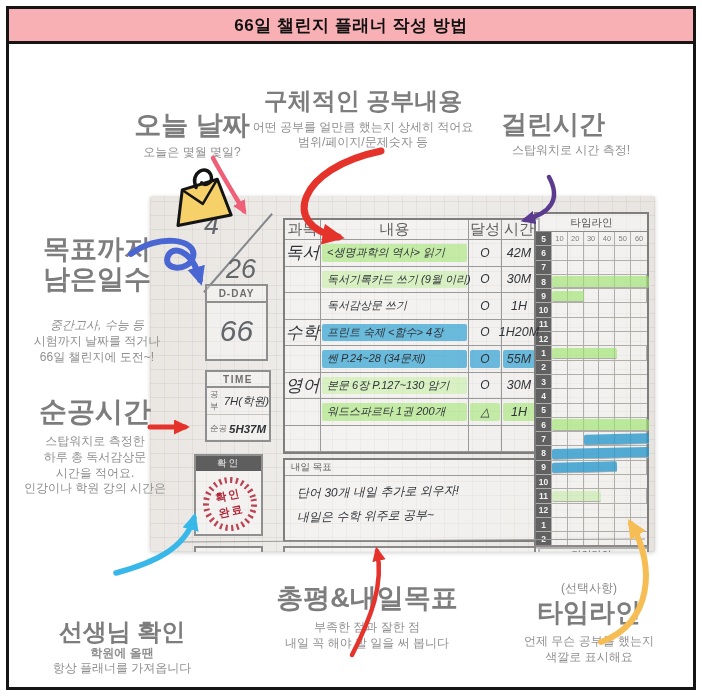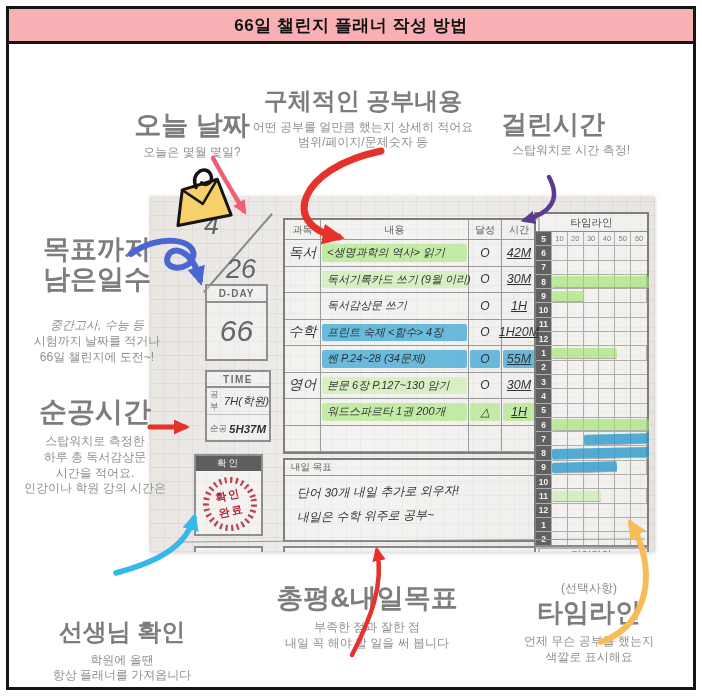--- a/index.html
+++ b/index.html
@@ -52,24 +52,24 @@
   .stamp svg { position:absolute; left:0; top:0; }
   .stamp .st1,.stamp .st2 { position:absolute; width:100%; text-align:center; color:#b02437;
     font-size:11px; font-weight:bold; letter-spacing:2px; }
   .stamp .st1 { top:13px; } .stamp .st2 { top:29px; }
 
   .study-table { position:absolute; left:133px; top:22px; width:257px; border:2px solid #7e7e7e; background:rgba(255,255,255,.35); }
   .tr { display:grid; grid-template-columns:36px 148px 33px 34px; }
   .tr > div { border-right:1px solid #9a9a9a; border-bottom:1px solid #9a9a9a; position:relative;
     display:flex; align-items:center; justify-content:center; overflow:visible; }
   .tr > div:last-child { border-right:none; }
-  .tr.head > div { height:20px; font-size:10px; color:#5c5c5c; }
+  .tr.head > div { height:20px; font-size:15px; color:#5c5c5c; }
   .tr.body > div { height:26.5px; }
-  .td-subj { font-size:14px; } .td-cont { font-size:11px; justify-content:flex-start !important; padding-left:6px; white-space:nowrap; }
-  .td-done { font-size:12px; } .td-time { font-size:12.5px; white-space:nowrap;text-decoration:underline; }
+  .td-subj { font-size:17px; } .td-cont { font-size:11px; justify-content:flex-start !important; padding-left:6px; white-space:nowrap; }
+  .td-done { font-size:12px; } .td-time { font-size:12.5px; white-space:nowrap; }
   .hlbar { position:absolute; left:1px; right:1px; top:4px; bottom:4px; z-index:-1; border-radius:2px; }
   .hl-green { background:rgba(156,229,106,.55); }
   .hl-green-light { background:rgba(178,238,134,.42); }
   .hl-blue { background:rgba(52,164,212,.72); }
   .cellwrap { position:relative; z-index:1; }
 
   .tomorrow-box { position:absolute; left:133px; top:262px; width:257px; height:84px; border:2px solid #7e7e7e; background:rgba(255,255,255,.35); }
   .tomorrow-box .bh { height:16px; border-bottom:1px solid #9a9a9a; font-size:9.5px; color:#5c5c5c;
     display:flex; align-items:center; padding-left:6px; }
   .tomorrow-box .line { font-size:12px; margin:7px 0 0 12px; white-space:nowrap; transform:rotate(-1deg); }
@@ -521,21 +521,21 @@
   <div class="ann" style="left:95px; top:396px;">
     <div class="h" style="font-size:28px;">순공시간</div>
     <span class="s" style="margin-top:7px;">스탑워치로 측정한</span>
     <span class="s">하루 총 독서감상문</span>
     <span class="s">시간을 적어요.</span>
     <span class="s">인강이나 학원 강의 시간은</span>
   </div>
 
   <div class="ann" style="left:122px; top:572px;">
     <div class="h" style="font-size:24px;margin-top:47px;">선생님 확인</div>
-    <span class="s" style="margin-top:7px;">학원에 올땐</span>
+    <span class="s" style="font-weight:bold;">학원에 올땐</span>
     <span class="s">항상 플래너를 가져옵니다</span>
   </div>
 
   <div class="ann" style="left:367px; top:583px;">
     <div class="h" style="font-size:27px;">총평&amp;내일목표</div>
     <span class="s" style="margin-top:7px;">부족한 점과 잘한 점</span>
     <span class="s">내일 꼭 해야 할 일을 써 봅니다</span>
   </div>
 
   <div class="ann" style="left:589px; top:580px;">

